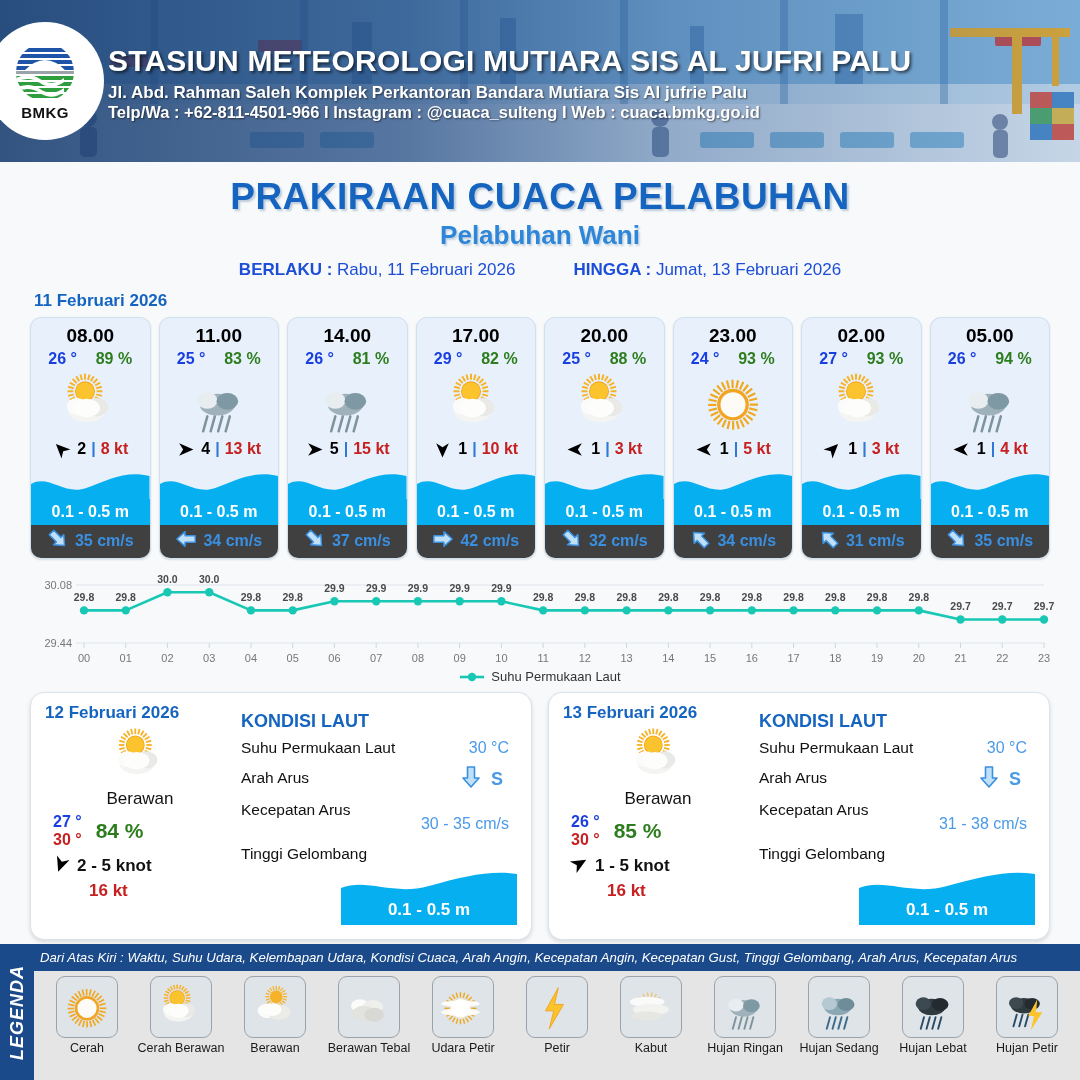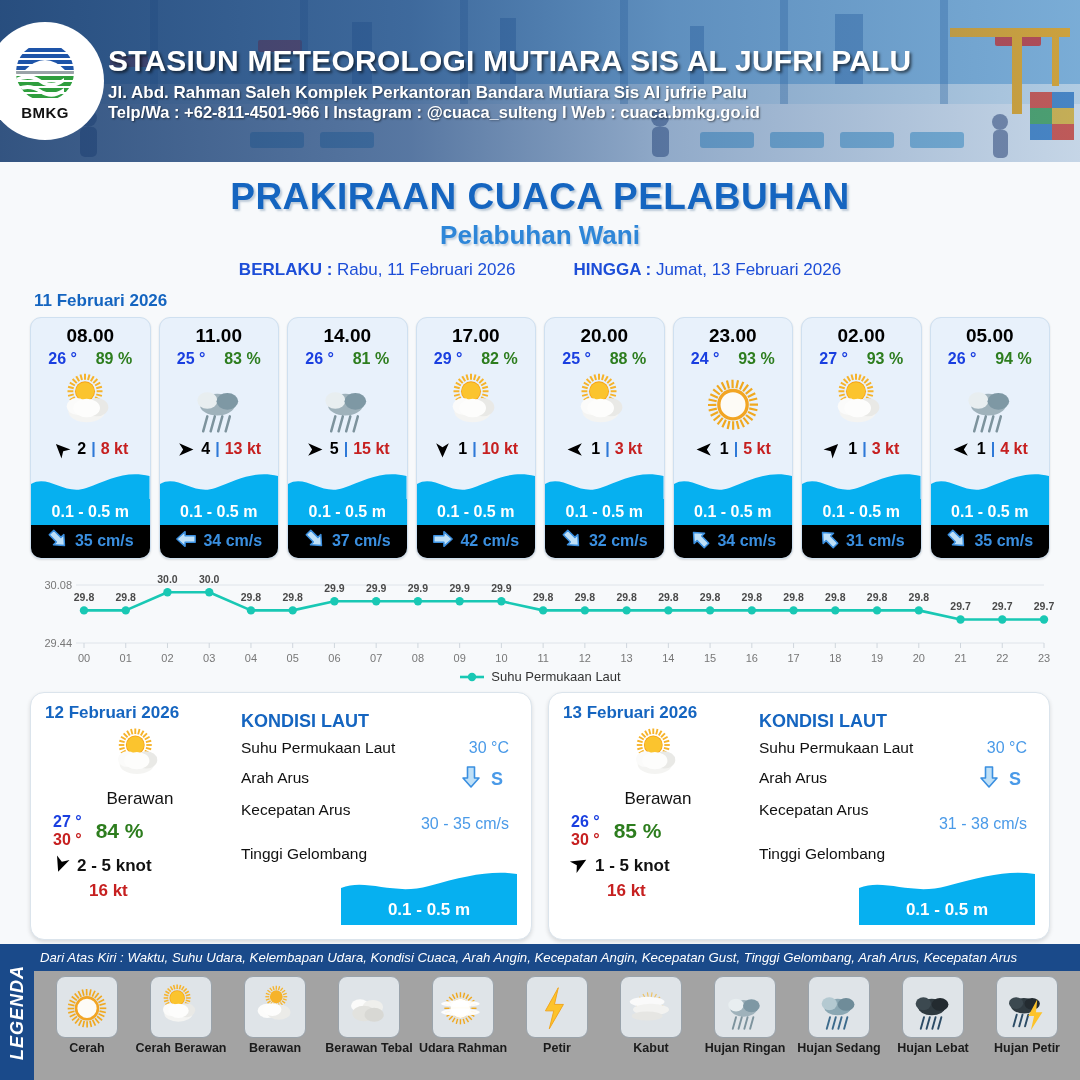--- a/index.html
+++ b/index.html
@@ -96,21 +96,21 @@
   .c-wind .kt { color:#c62020; }
   .wave-wrap { position:relative; margin-top:auto; height:54px; }
   .wave-svg { display:block; width:100%; height:30px; }
   .wave-band {
     background:#06b0f0; height:26px; margin-top:-1px;
     display:flex; align-items:center; justify-content:center;
   }
   .wave-band span { color:#fff; font-size:16px; font-weight:bold; }
   .c-cur {
     height:34px; display:flex; align-items:center; justify-content:center; gap:6px;
-    background:#000000;
+    background:#404040;
   }
   .c-cur .val { color:#3a8fe0; font-size:16px; font-weight:bold; }
 
   
   .chart-box { position:relative; margin:6px 22px 0 22px; height:108px; }
   .chart-svg { display:block; }
   .chart-legend {
     display:flex; align-items:center; justify-content:center; gap:6px;
     margin-top:-4px; font-size:13px; color:#333;
   }
@@ -165,24 +165,23 @@
   .legenda-tab span {
     color:#fff; font-size:18px; font-weight:bold; font-style:italic;
     transform:rotate(-90deg); white-space:nowrap; letter-spacing:1px;
   }
   .legenda-note {
     position:absolute; left:40px; top:6px; right:6px;
     color:#fff; font-size:13.2px; font-style:italic;
   }
   .legenda-items {
     position:absolute; left:34px; right:0; top:27px; bottom:0;
-    background:#a3a3a3;
+    background:#e5e5e5;
     display:flex; align-items:flex-start; justify-content:space-between;
     padding:5px 6px 0 6px;
-    font-weight:bold;
   }
   .leg-item { width:94px; display:flex; flex-direction:column; align-items:center; }
   .leg-icon-box {
     width:62px; height:62px; border:1px solid #9aa3ab; border-radius:9px;
     background:#dfe4e8;
     display:flex; align-items:center; justify-content:center;
   }
   .leg-name { font-size:12.5px; color:#1b1b1b; margin-top:3px; text-align:center; white-space:nowrap;}
 </style>
 </head>
@@ -1263,21 +1262,21 @@
               <line x1="42.5" y1="29.277568135664545" x2="46.5" y2="22.349364905389034" stroke="#f0a81f" stroke-width="2.2"></line>
               <line x1="46.020815280171306" y1="31.979184719828687" x2="51.67766952966369" y2="26.322330470336308" stroke="#f0a81f" stroke-width="2.2"></line>
               <line x1="48.72243186433545" y1="35.49999999999999" x2="55.65063509461096" y2="31.49999999999999" stroke="#f0a81f" stroke-width="2.2"></line>
               <line x1="50.420739046914164" y1="39.60007623325715" x2="58.148145657226706" y2="37.52952387243698" stroke="#f0a81f" stroke-width="2.2"></line>
         <circle cx="34" cy="44" r="15" fill="#fffdf7"></circle>
         <ellipse cx="34" cy="37" rx="30" ry="5" fill="#ffffff" opacity=".92"></ellipse>
         <ellipse cx="34" cy="50" rx="30" ry="5.5" fill="#ffffff" opacity=".92"></ellipse>
             </g>
           </svg>
         </div>
-     <div class="leg-name">Udara Rahman</div>
+     <div class="leg-name">Udara Petir</div>
       </div>
       <div class="leg-item">
         <div class="leg-icon-box">
           <svg width="54" height="54" viewBox="0 0 76 84">
             <path d="M40 12 L20 48 L33 48 L26 76 L48 38 L34 38 Z" fill="#fdc32a" stroke="#f0a41c" stroke-width="1.5"></path>
           </svg>
         </div>
      <div class="leg-name">Petir</div>
       </div>
       <div class="leg-item">

